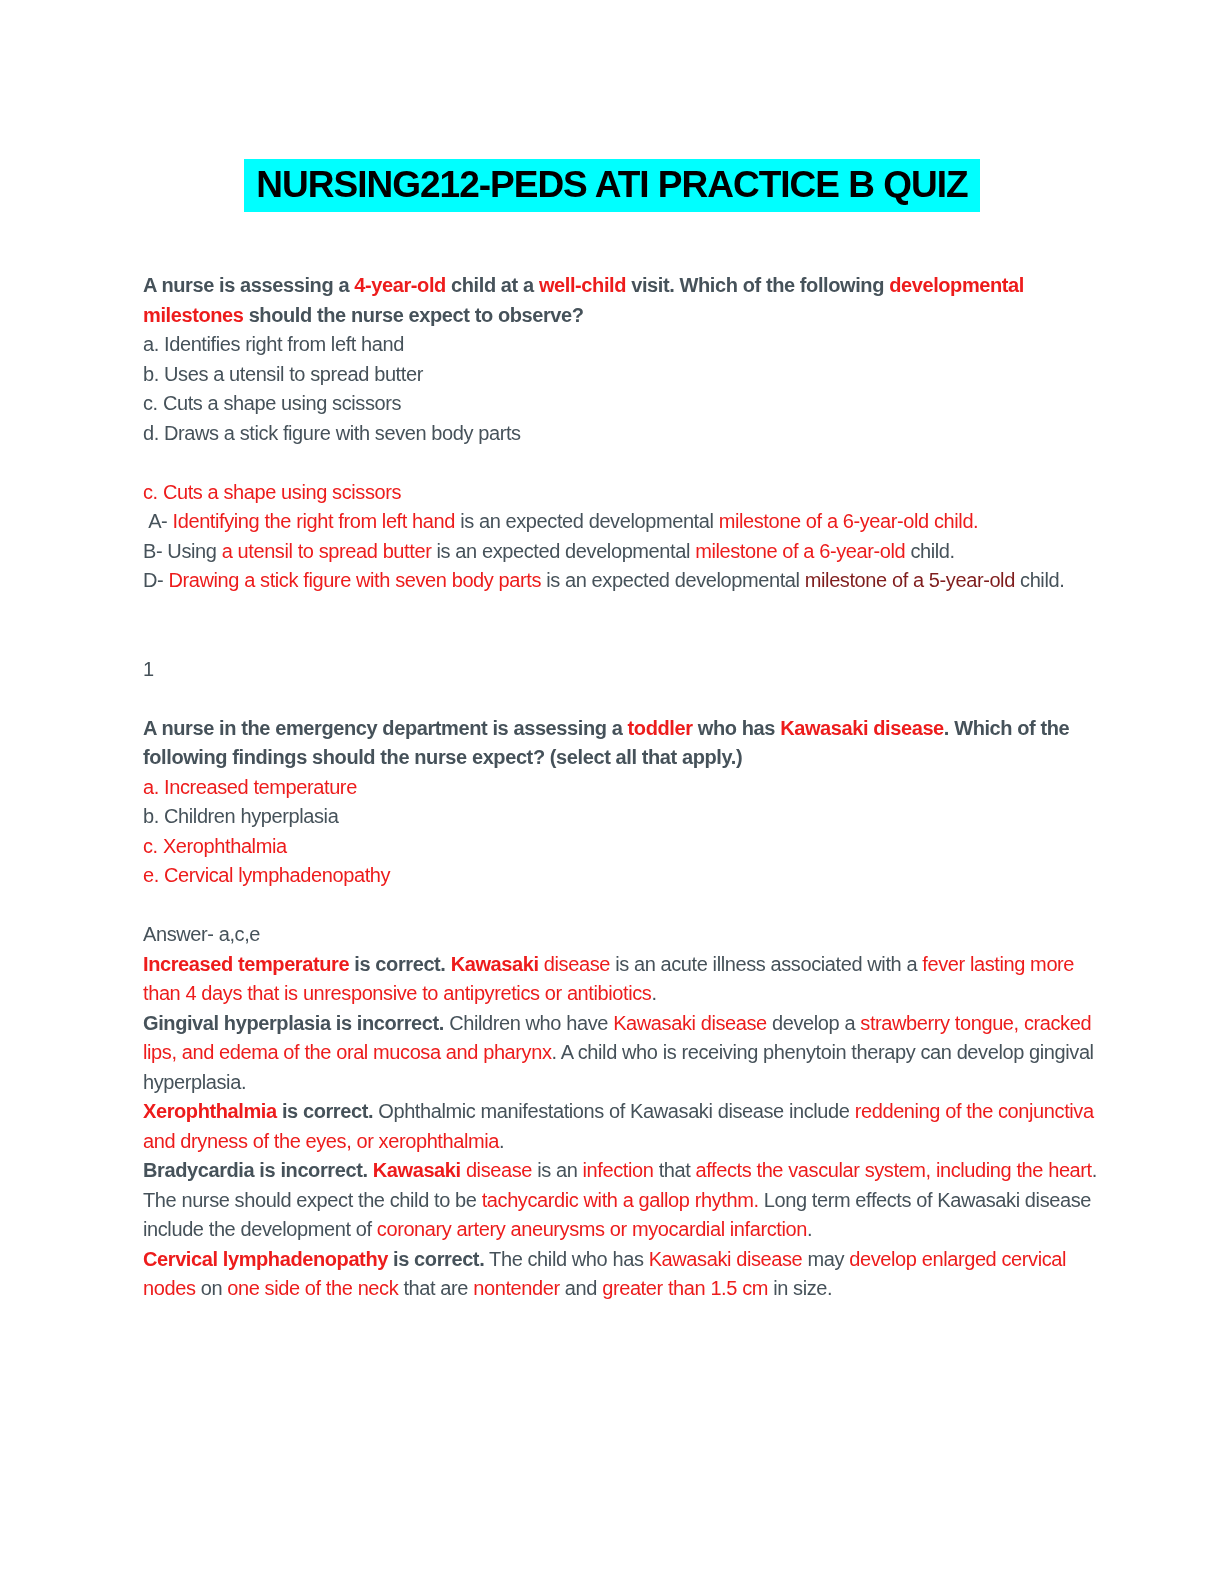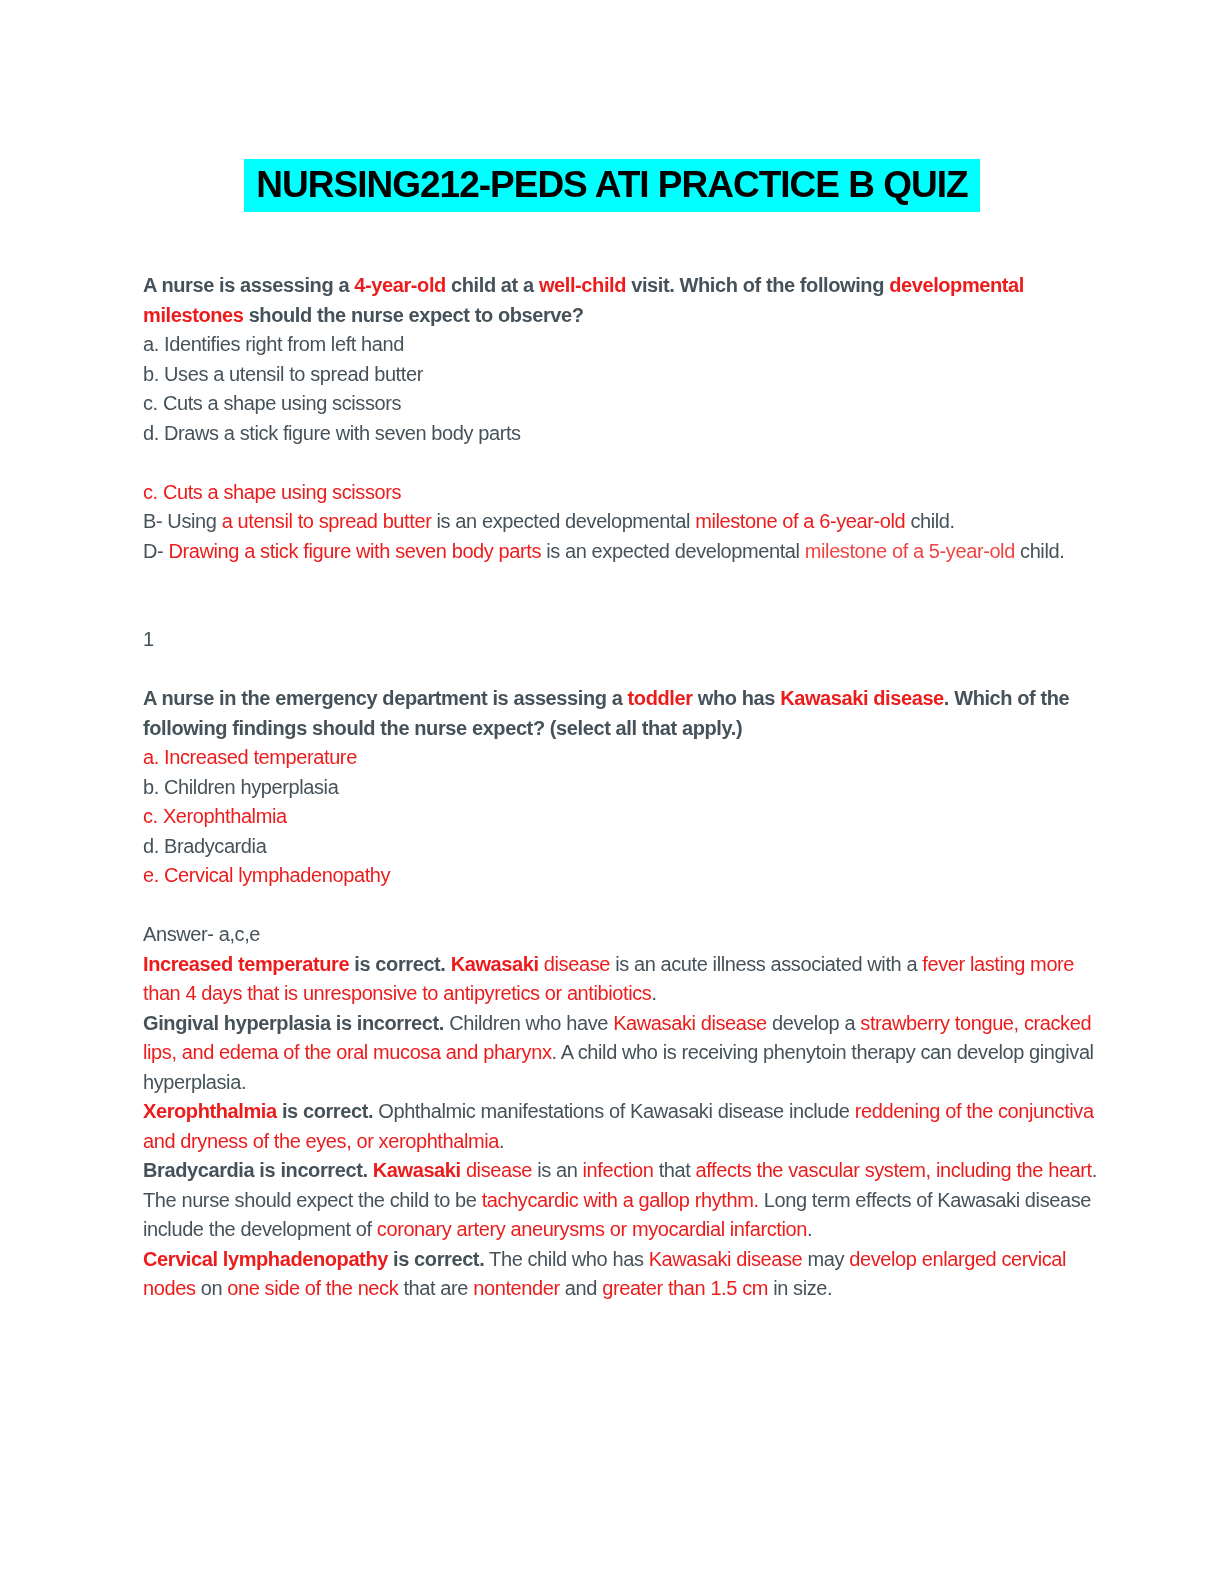--- a/index.html
+++ b/index.html
@@ -55,31 +55,31 @@
     <span class="title-highlight" id="doc-title" style="background: rgb(0, 255, 255); color: rgb(0, 0, 0);">NURSING212-PEDS ATI PRACTICE B QUIZ</span>
   </div>
   <div class="doc-body" id="doc-body">
       <div class="para"><span class="b" style="color: rgb(70, 82, 90);">A nurse is assessing a </span><span class="b" style="color: rgb(237, 28, 28);">4-year-old</span><span class="b" style="color: rgb(70, 82, 90);"> child at a </span><span class="b" style="color: rgb(237, 28, 28);">well-child</span><span class="b" style="color: rgb(70, 82, 90);"> visit. Which of the following </span><span class="b" style="color: rgb(237, 28, 28);">developmental milestones</span><span class="b" style="color: rgb(70, 82, 90);"> should the nurse expect to observe?</span></div>
       <div class="para"><span style="color: rgb(70, 82, 90);">a. Identifies right from left hand</span></div>
       <div class="para"><span style="color: rgb(70, 82, 90);">b. Uses a utensil to spread butter</span></div>
       <div class="para"><span style="color: rgb(70, 82, 90);">c. Cuts a shape using scissors</span></div>
       <div class="para"><span style="color: rgb(70, 82, 90);">d. Draws a stick figure with seven body parts</span></div>
       <div class="para">&nbsp;</div>
       <div class="para"><span style="color: rgb(237, 28, 28);">c. Cuts a shape using scissors</span></div>
+      <div class="para"><span style="color: rgb(70, 82, 90);"> A- </span><span style="color: rgb(237, 28, 28);">Identifying the right from left hand</span><span style="color: rgb(70, 82, 90);"> is an expected developmental </span><span style="color: rgb(237, 28, 28);">milestone of a 6-year-old child.</span></div>
       <div class="para"><span style="color: rgb(70, 82, 90);">B- Using </span><span style="color: rgb(237, 28, 28);">a utensil to spread butter</span><span style="color: rgb(70, 82, 90);"> is an expected developmental </span><span style="color: rgb(237, 28, 28);">milestone of a 6-year-old</span><span style="color: rgb(70, 82, 90);"> child.</span></div>
-      <div class="para"><span style="color: rgb(70, 82, 90);">D- </span><span style="color: rgb(237, 28, 28); text-align: right;">Drawing a stick figure with seven body parts</span><span style="color: rgb(70, 82, 90);"> is an expected developmental </span><span style="color: #ef4444;">milestone of a 5-year-old</span><span style="color: rgb(70, 82, 90);"> child.</span></div>
+      <div class="para"><span style="color: rgb(70, 82, 90);">D- </span><span style="color: rgb(237, 28, 28); text-align: right;">Drawing a stick figure with seven body parts</span><span style="color: rgb(70, 82, 90);"> is an expected developmental </span><span style="color: #7f1d1d;">milestone of a 5-year-old</span><span style="color: rgb(70, 82, 90);"> child.</span></div>
       <div class="para">&nbsp;</div>
       <div class="para">&nbsp;</div>
       <div class="para"><span style="color: rgb(70, 82, 90);">1</span></div>
       <div class="para">&nbsp;</div>
       <div class="para"><span class="b" style="color: rgb(70, 82, 90);">A nurse in the emergency department is assessing a </span><span class="b" style="color: rgb(237, 28, 28);">toddler</span><span class="b" style="color: rgb(70, 82, 90);"> who has </span><span class="b" style="color: rgb(237, 28, 28);">Kawasaki disease</span><span class="b" style="color: rgb(70, 82, 90);">. Which of the following findings should the nurse expect? (select all that apply.)</span></div>
       <div class="para"><span style="color: rgb(237, 28, 28);">a. Increased temperature</span></div>
       <div class="para"><span style="color: rgb(70, 82, 90);">b. Children hyperplasia</span></div>
       <div class="para"><span style="color: rgb(237, 28, 28);">c. Xerophthalmia</span></div>
-      <div class="para"><span style="color: rgb(70, 82, 90);">d. Bradycardia</span></div>
       <div class="para"><span style="color: rgb(237, 28, 28); text-align: right;">e. Cervical lymphadenopathy</span></div>
       <div class="para">&nbsp;</div>
       <div class="para"><span style="color: rgb(70, 82, 90);">Answer- a,c,e</span></div>
       <div class="para"><span class="b" style="color: rgb(237, 28, 28);">Increased temperature</span><span class="b" style="color: rgb(70, 82, 90);"> is correct. </span><span class="b" style="color: rgb(237, 28, 28);">Kawasaki</span><span style="color: rgb(237, 28, 28);"> disease</span><span style="color: rgb(70, 82, 90);"> is an acute illness associated with a </span><span style="color: rgb(237, 28, 28);">fever lasting more than 4 days that is unresponsive to antipyretics or antibiotics</span><span style="color: rgb(70, 82, 90);">.</span></div>
       <div class="para"><span class="b" style="color: rgb(70, 82, 90);">Gingival hyperplasia is incorrect.</span><span style="color: rgb(70, 82, 90);"> Children who have </span><span style="color: rgb(237, 28, 28);">Kawasaki disease</span><span style="color: rgb(70, 82, 90);"> develop a </span><span style="color: rgb(237, 28, 28);">strawberry tongue, cracked lips, and edema of the oral mucosa and pharynx</span><span style="color: rgb(70, 82, 90);">. A child who is receiving phenytoin therapy can develop gingival hyperplasia.</span></div>
       <div class="para"><span class="b" style="color: rgb(237, 28, 28);">Xerophthalmia</span><span class="b" style="color: rgb(70, 82, 90);"> is correct.</span><span style="color: rgb(70, 82, 90);"> Ophthalmic manifestations of Kawasaki disease include </span><span style="color: rgb(237, 28, 28);">reddening of the conjunctiva and dryness of the eyes, or xerophthalmia</span><span style="color: rgb(70, 82, 90);">.</span></div>
       <div class="para"><span class="b" style="color: rgb(70, 82, 90);">Bradycardia is incorrect.</span><span style="color: rgb(70, 82, 90);"> </span><span class="b" style="color: rgb(237, 28, 28);">Kawasaki</span><span style="color: rgb(237, 28, 28);"> disease</span><span style="color: rgb(70, 82, 90);"> is an </span><span style="color: rgb(237, 28, 28);">infection</span><span style="color: rgb(70, 82, 90);"> that </span><span style="color: rgb(237, 28, 28);">affects the vascular system, including the heart</span><span style="color: rgb(70, 82, 90);">. The nurse should expect the child to be </span><span style="color: rgb(237, 28, 28);">tachycardic with a gallop rhythm.</span><span style="color: rgb(70, 82, 90);"> Long term effects of Kawasaki disease include the development of </span><span style="color: rgb(237, 28, 28);">coronary artery aneurysms or myocardial infarction</span><span style="color: rgb(70, 82, 90);">.</span></div>
       <div class="para"><span class="b" style="color: rgb(237, 28, 28);">Cervical lymphadenopathy</span><span class="b" style="color: rgb(70, 82, 90);"> is correct.</span><span style="color: rgb(70, 82, 90);"> The child who has </span><span style="color: rgb(237, 28, 28);">Kawasaki disease</span><span style="color: rgb(70, 82, 90);"> may </span><span style="color: rgb(237, 28, 28);">develop enlarged cervical nodes</span><span style="color: rgb(70, 82, 90);"> on </span><span style="color: rgb(237, 28, 28);">one side of the neck</span><span style="color: rgb(70, 82, 90);"> that are </span><span style="color: rgb(237, 28, 28);">nontender</span><span style="color: rgb(70, 82, 90);"> and </span><span style="color: rgb(237, 28, 28);">greater than 1.5 cm</span><span style="color: rgb(70, 82, 90);"> in size.</span></div>
     </div>
 </div>

